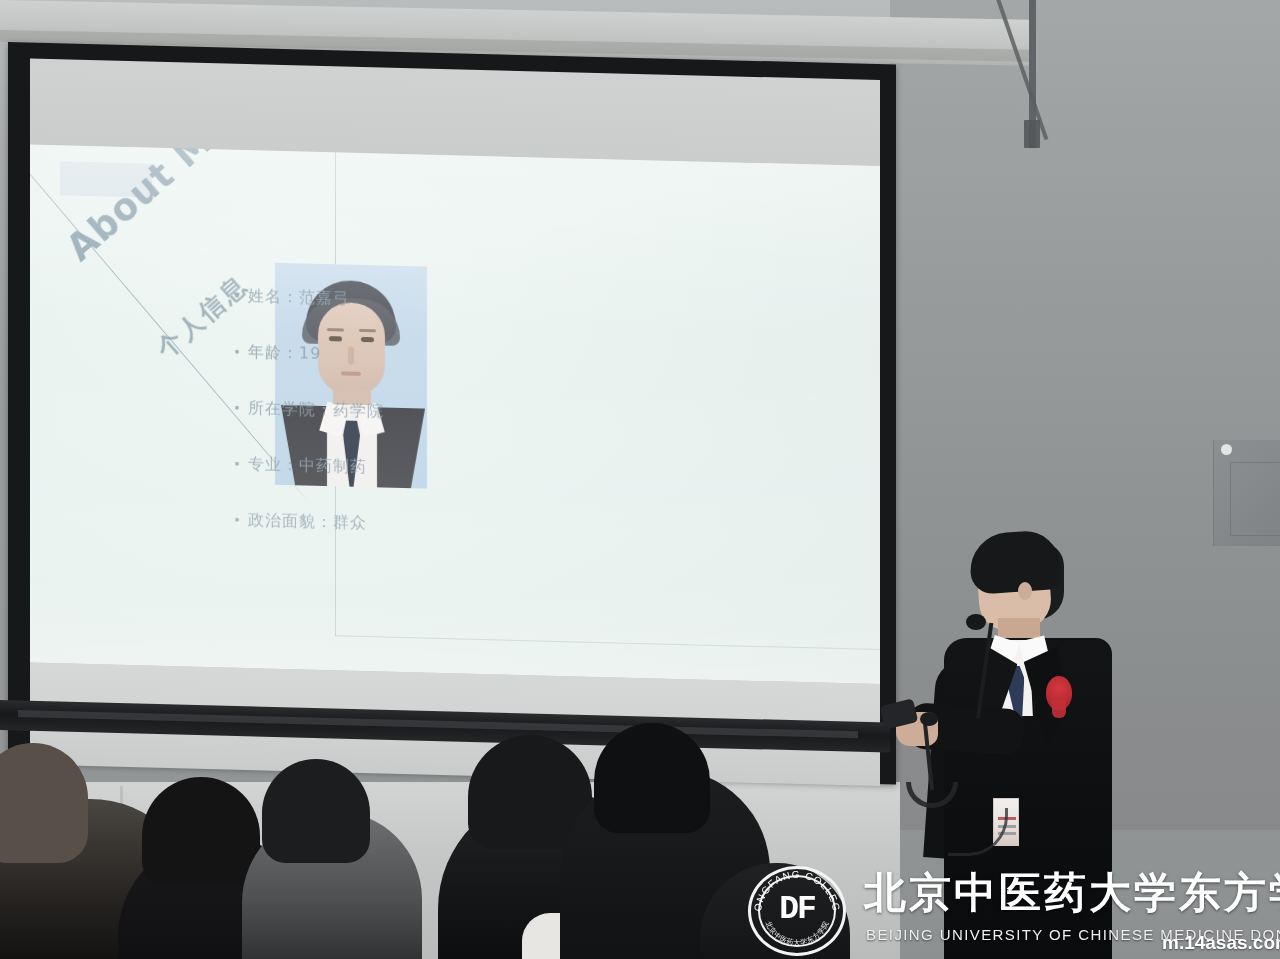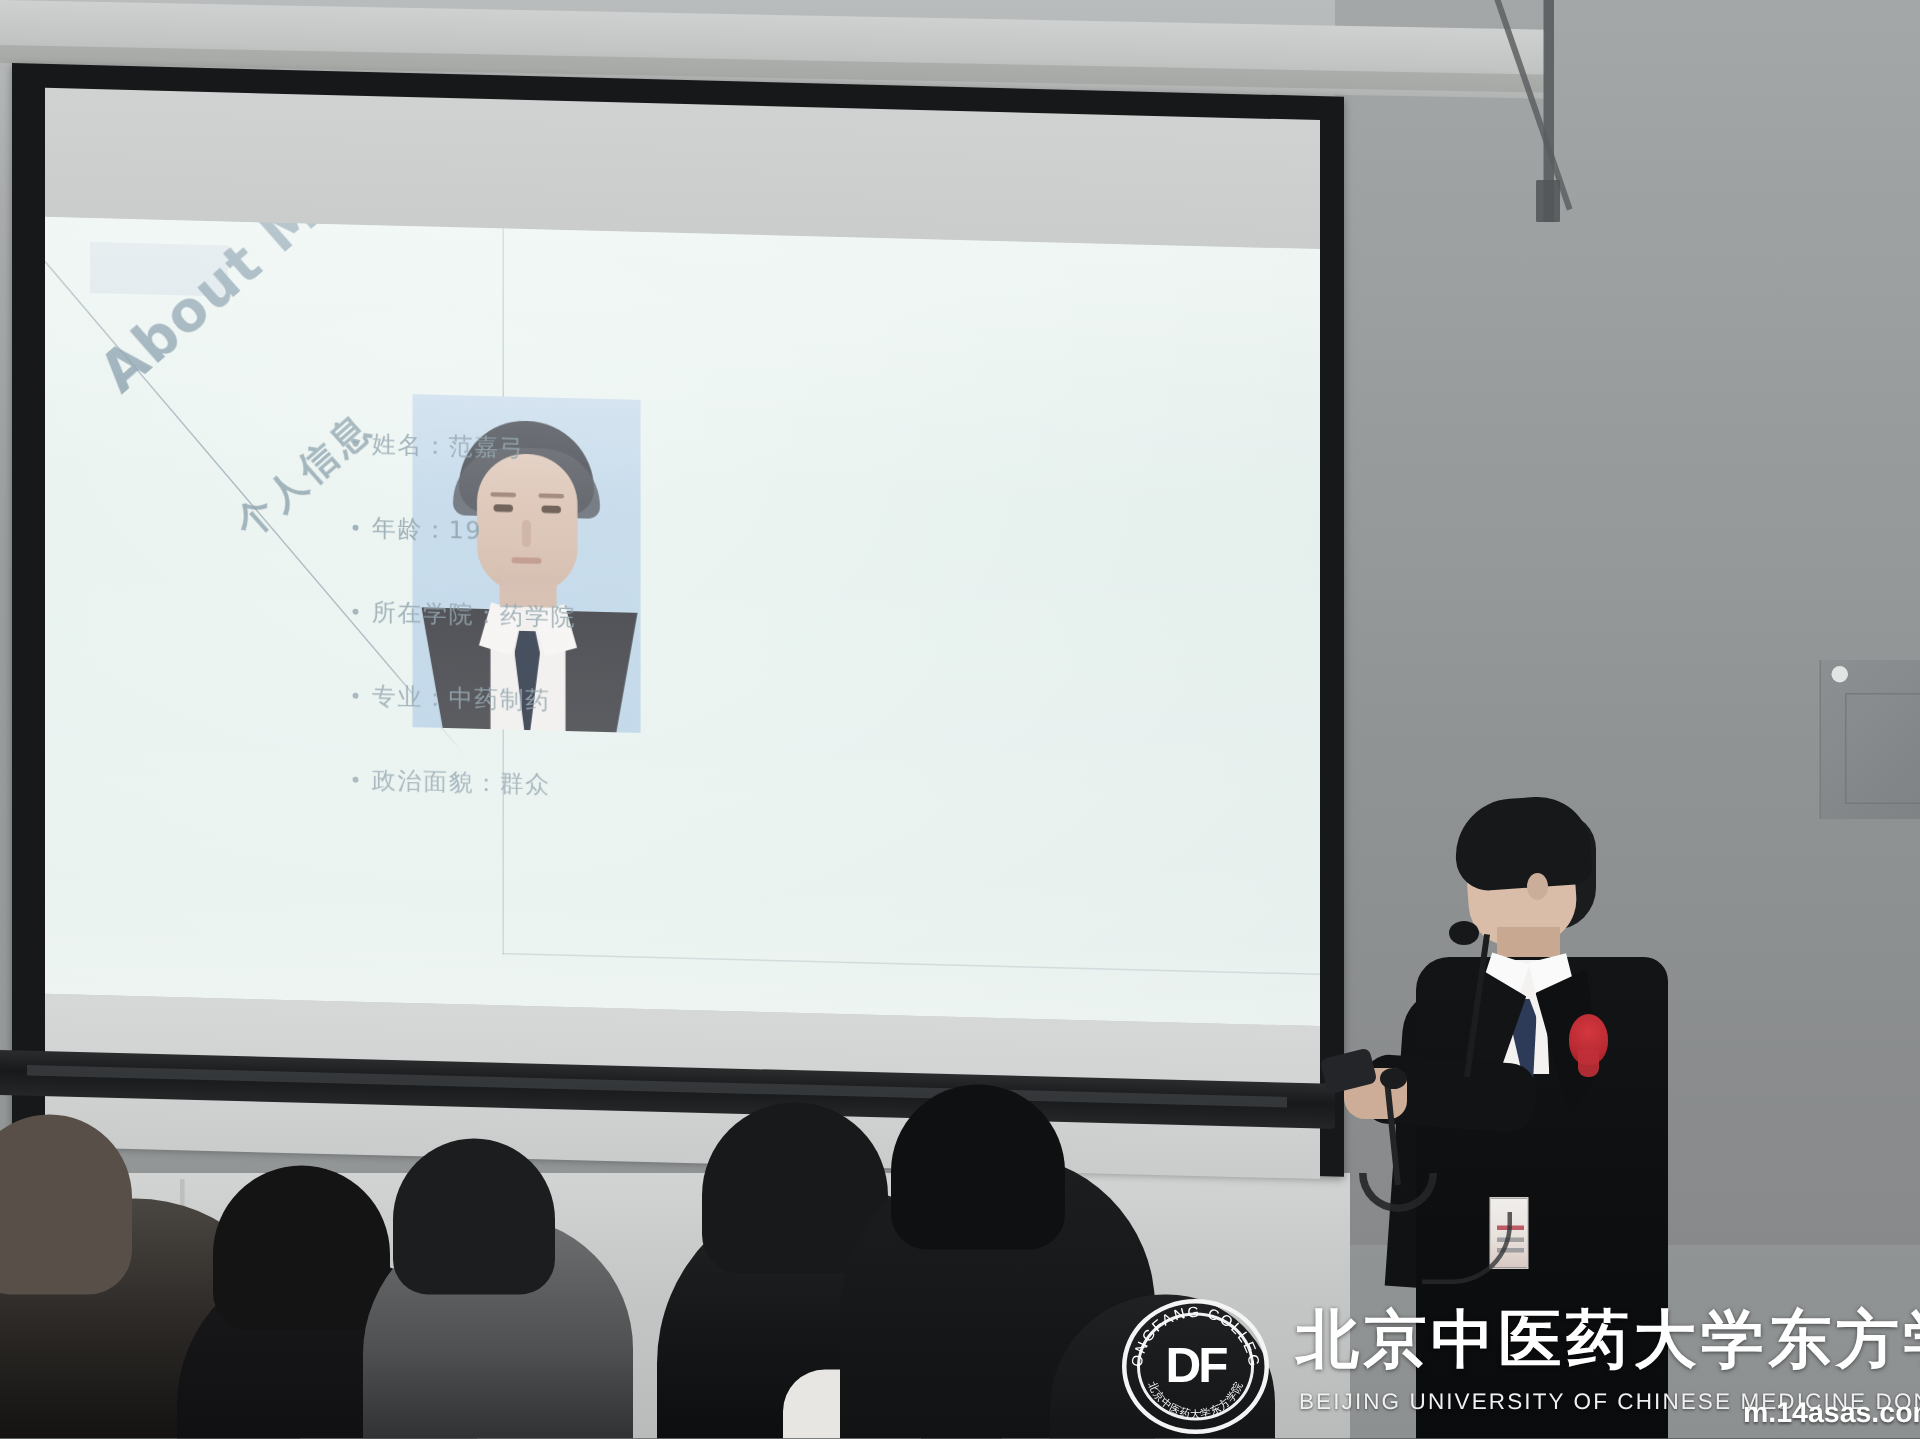--- a/index.html
+++ b/index.html
@@ -387,21 +387,21 @@
     position:absolute; inset:0; border-radius:50%;
     border:3px solid #f4f4f4;
   }
   .logo-inner {
     position:absolute; left:10px; top:9px; right:10px; bottom:9px;
     border-radius:50%; border:2px solid #f0f0f0;
   }
   .logo-df {
     position:absolute; left:0; right:0; top:27px;
     text-align:center; font-size:33px; line-height:33px; font-weight:bold;
-    color:#ffffff; font-family:Liberation Sans, sans-serif; letter-spacing:-2px;
+    color:#ffffff; font-family:Liberation Mono, monospace; letter-spacing:-2px;
   }
   .logo-ring-text {
     position:absolute; left:0; top:0; width:98px; height:90px;
   }
   .brand-zh {
     position:absolute; left:122px; top:6px;
     font-size:42px; line-height:50px; font-weight:bold;
     color:#ffffff; letter-spacing:3px;
     font-family:"DejaVu Sans", sans-serif;
     text-shadow:0 1px 3px rgba(0,0,0,.55);

